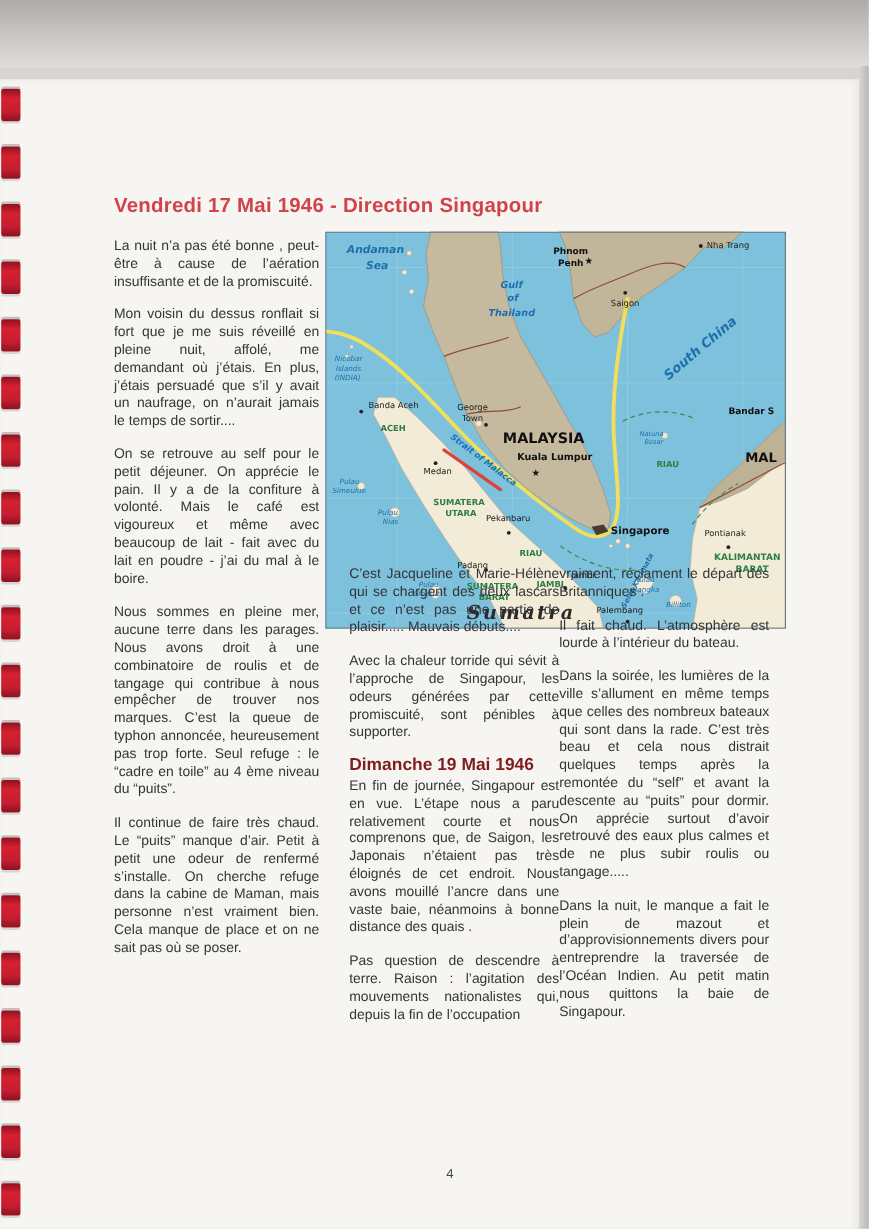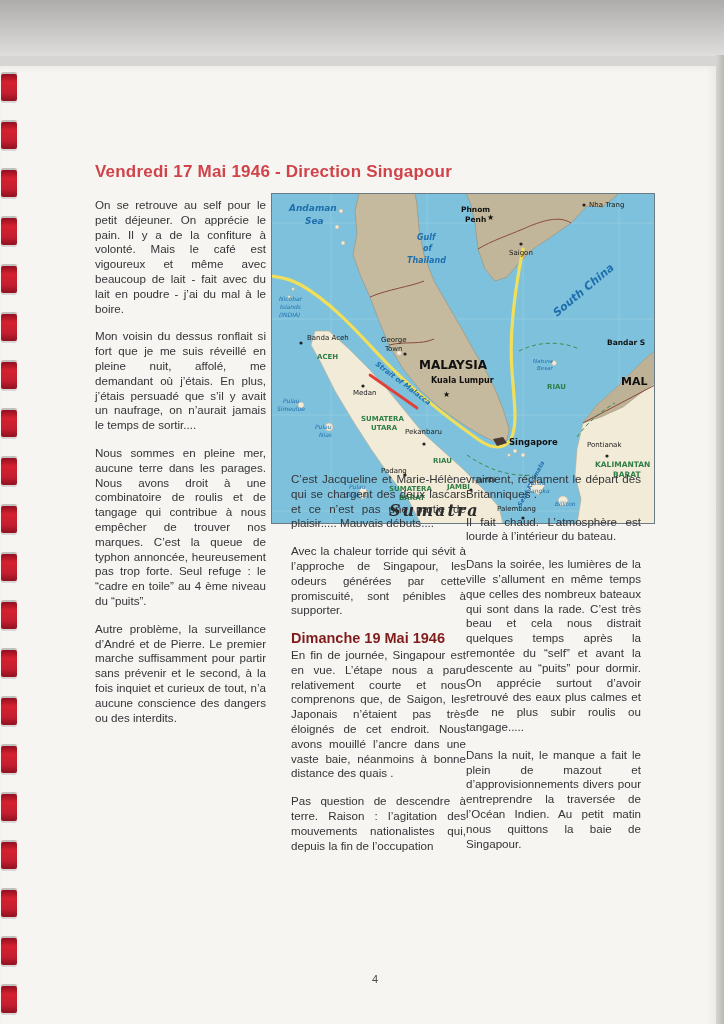--- a/index.html
+++ b/index.html
@@ -86,24 +86,25 @@
       <div class="tooth" style="top: 872px;"></div>
       <div class="tooth" style="top: 920px;"></div>
       <div class="tooth" style="top: 968px;"></div>
     </div>
 
   <div class="content">
     <h1 class="title">Vendredi 17 Mai 1946 - Direction Singapour</h1>
 
     <div class="body-grid">
       <div class="col col-left" id="col-left">
+          <p>La nuit n’a pas été bonne , peut-être à cause de l’aération insuffisante et de la promiscuité.</p>
+          <p>Mon voisin du dessus ronflait si fort que je me suis réveillé en pleine nuit, affolé, me demandant où j’étais. En plus, j’étais persuadé que s’il y avait un naufrage, on n’aurait jamais le temps de sortir....</p>
           <p>On se retrouve au self pour le petit déjeuner. On apprécie le pain. Il y a de la confiture à volonté. Mais le café est vigoureux et même avec beaucoup de lait - fait avec du lait en poudre - j’ai du mal à le boire.</p>
-          <p>Mon voisin du dessus ronflait si fort que je me suis réveillé en pleine nuit, affolé, me demandant où j’étais. En plus, j’étais persuadé que s’il y avait un naufrage, on n’aurait jamais le temps de sortir....</p>
           <p>Nous sommes en pleine mer, aucune terre dans les parages. Nous avons droit à une combinatoire de roulis et de tangage qui contribue à nous empêcher de trouver nos marques. C’est la queue de typhon annoncée, heureusement pas trop forte. Seul refuge : le “cadre en toile” au 4 ème niveau du “puits”.</p>
-          <p>Autre problème, la surveillance d’André et de Pierre. Le premier marche suffisamment pour partir sans prévenir et le second, à la fois inquiet et curieux de tout, n’a aucune conscience des dangers ou des interdits.</p>
+          <p>Il continue de faire très chaud. Le “puits” manque d’air. Petit à petit une odeur de renfermé s’installe. On cherche refuge dans la cabine de Maman, mais personne n’est vraiment bien. Cela manque de place et on ne sait pas où se poser.</p>
         </div>
 
       <div class="right-region">
         <div class="map-wrap">
           <svg id="map-svg" viewBox="0 0 384 331" width="384" height="331">
 
             <rect x="0" y="0" width="384" height="331" fill="#7ec1dc"></rect>
 
             <g stroke="#9fd2e6" stroke-width="0.7" opacity="0.7">
               <line x1="60" y1="0" x2="60" y2="331"></line>

